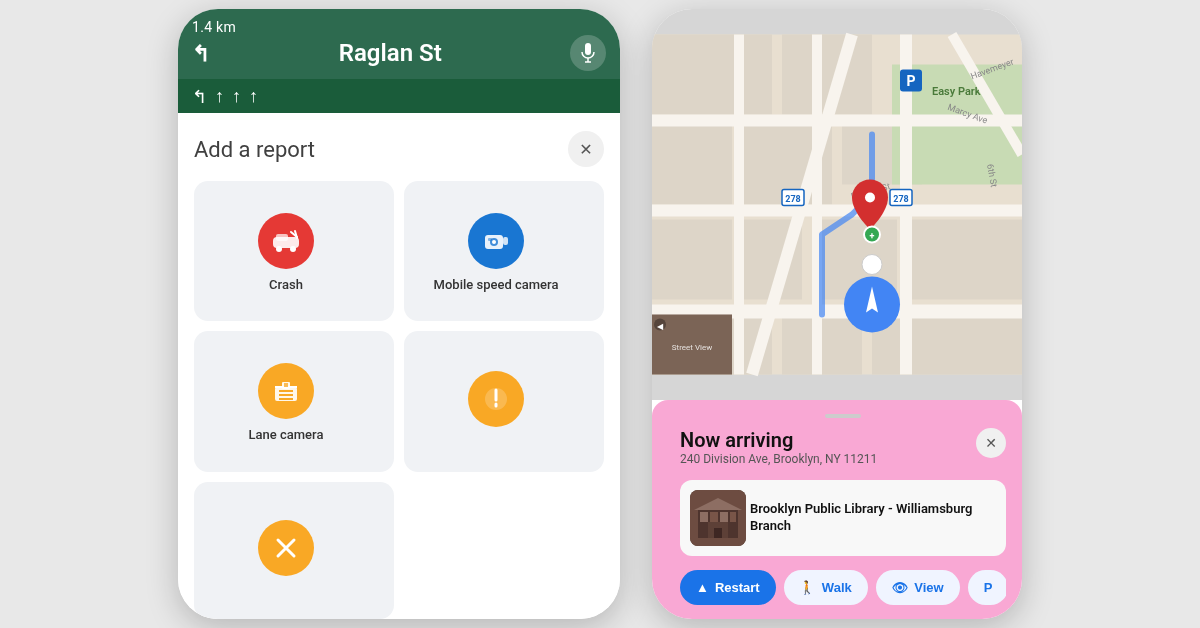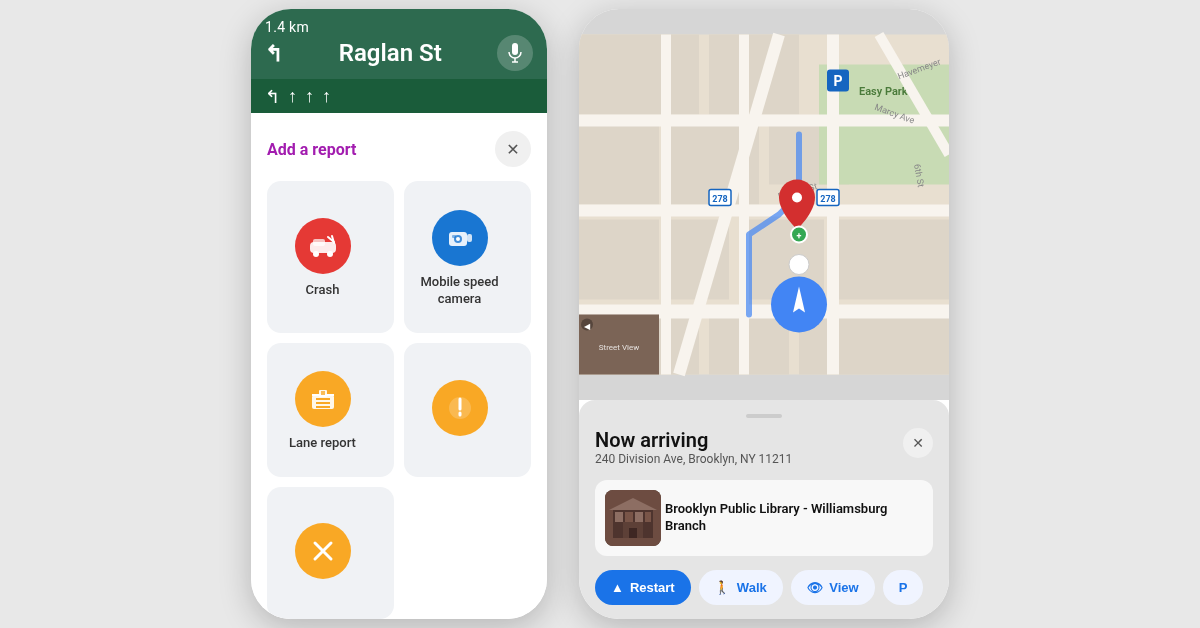--- a/index.html
+++ b/index.html
@@ -15,21 +15,21 @@
     }
 
     .phones-container {
       display: flex;
       gap: 32px;
       align-items: center;
     }
 
     
     .phone-left {
-      width: 296px;
+      width: 442px;
       height: 610px;
       background: #fff;
       border-radius: 40px;
       overflow: hidden;
       box-shadow: 0 8px 32px rgba(0,0,0,0.22);
       display: flex;
       flex-direction: column;
       position: relative;
     }
 
@@ -91,23 +91,23 @@
       display: flex;
       flex-direction: column;
     }
     .report-header {
       display: flex;
       align-items: center;
       justify-content: space-between;
       margin-bottom: 14px;
     }
     .report-title {
-      font-size: 16px;
-      font-weight: 700;
-      color: #a21caf;
+      font-size: 22px;
+      font-weight: 400;
+      color: #404040;
     }
     .close-btn {
       width: 36px;
       height: 36px;
       background: #f0f0f0;
       border-radius: 50%;
       display: flex;
       align-items: center;
       justify-content: center;
       cursor: pointer;
@@ -169,23 +169,23 @@
     }
 
     .map-area {
       flex: 1;
       background: #d6d6d6;
       position: relative;
       overflow: hidden;
     }
 
     .arrival-sheet {
-      background: #e5e5e5;
+      background: #f9a8d4;
       border-radius: 16px 16px 0 0;
-      padding: 14px 16px 0 16px;
+      padding: 14px 16px 0 28px;
       flex-shrink: 0;
     }
     .arrival-handle {
       width: 36px;
       height: 4px;
       background: #ccc;
       border-radius: 2px;
       margin: 0 auto 10px auto;
     }
     .arrival-header {
@@ -371,21 +371,21 @@
               <rect x="4" y="10" width="22" height="14" rx="2" fill="white" opacity="0.9"></rect>
               <line x1="4" y1="10" x2="26" y2="10" stroke="white" stroke-width="2"></line>
               <line x1="8" y1="14" x2="22" y2="14" stroke="#f9a825" stroke-width="2"></line>
               <line x1="8" y1="18" x2="22" y2="18" stroke="#f9a825" stroke-width="2"></line>
               <line x1="8" y1="22" x2="22" y2="22" stroke="#f9a825" stroke-width="2"></line>
               <rect x="11" y="5" width="8" height="7" rx="1" fill="white" opacity="0.9"></rect>
               <line x1="13" y1="7" x2="17" y2="7" stroke="#f9a825" stroke-width="1.5"></line>
               <line x1="13" y1="9" x2="17" y2="9" stroke="#f9a825" stroke-width="1.5"></line>
             </svg>
           </div>
-          <span class="report-label">Lane report</span>
+          <span class="report-label">Lane camera</span>
         </div>
 
         <div class="report-item" style="visibility:visible;">
           <div class="report-icon-circle icon-yellow">
             <svg width="28" height="28" viewBox="0 0 28 28" fill="none">
               <circle cx="14" cy="14" r="11" fill="white" opacity="0.2"></circle>
               <path d="M14 5v10M14 19v2" stroke="white" stroke-width="3" stroke-linecap="round"></path>
             </svg>
           </div>
           <span class="report-label"></span>

